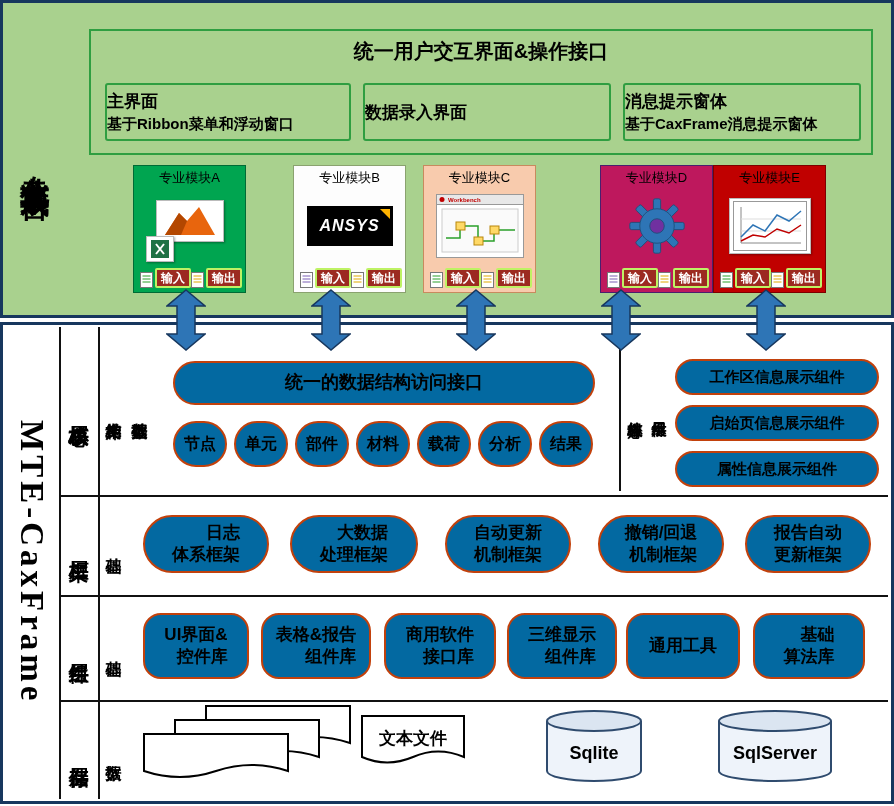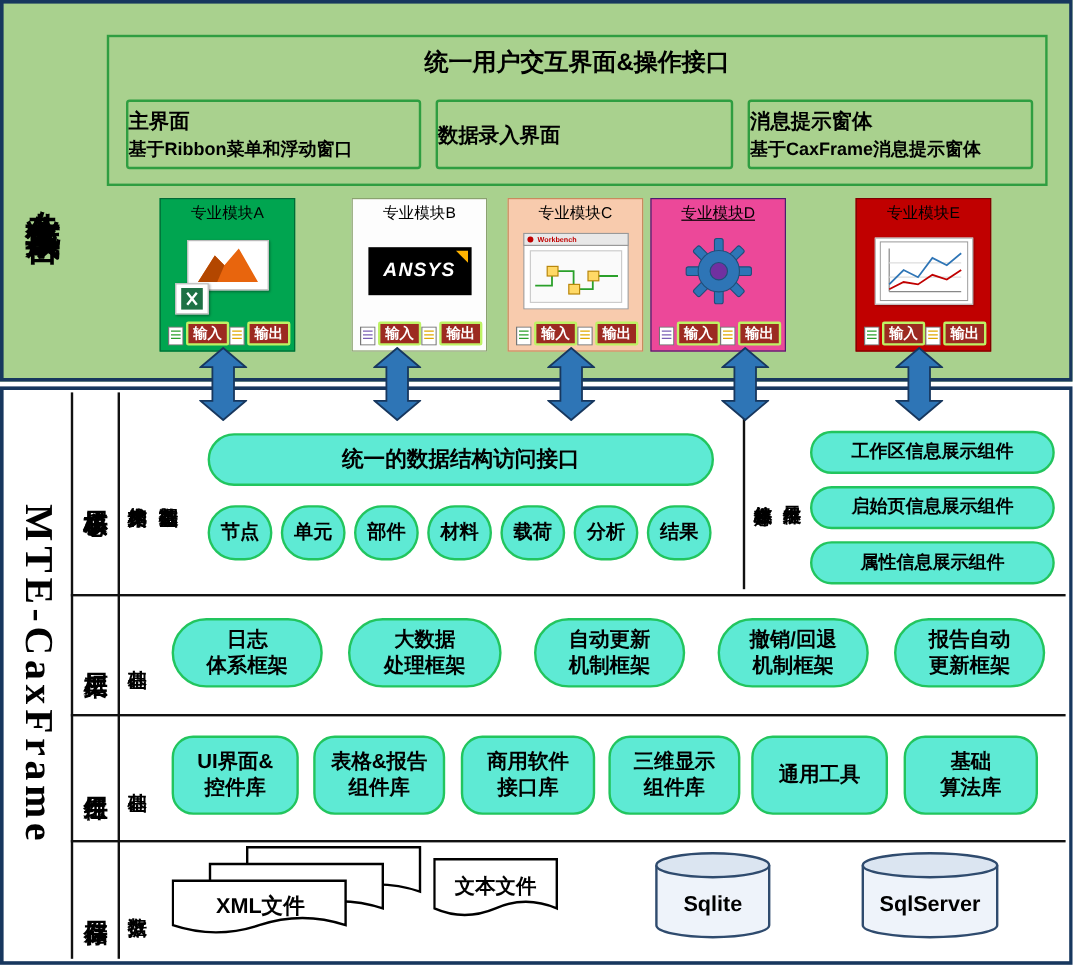--- a/index.html
+++ b/index.html
@@ -52,22 +52,22 @@
 
   
   .flow-arrow{position:absolute;top:289px;width:40px;height:62px;z-index:30;}
 
   
   .hline{position:absolute;left:56px;right:3px;height:2px;background:#111;}
   .vline{position:absolute;width:2px;background:#111;}
   .layer-label{font-size:20px;}
   .sub-label{font-size:16px;}
 
-  .stadium{position:absolute;background:#5eead4;border:2px solid #22c55e;box-sizing:border-box;
-           display:flex;align-items:center;justify-content:center;text-align:center;
+  .stadium{position:absolute;background:#0369a1;border:2px solid #c2410c;box-sizing:border-box;
+           display:flex;align-items:center;justify-content:center;text-align:right;
            font-weight:bold;white-space:pre-line;line-height:1.3;}
 
   .shape-wrap{position:absolute;}
   .shape-label{position:absolute;text-align:center;font-weight:bold;}
 </style>
 </head>
 <body>
 
 <div class="page">
 
@@ -189,21 +189,21 @@
               <rect x="0.5" y="0.5" width="12" height="15" fill="#fff" stroke="#777"></rect>
               <line x1="2.5" y1="4" x2="10.5" y2="4" stroke="#e0a800"></line>
               <line x1="2.5" y1="7" x2="10.5" y2="7" stroke="#e0a800"></line>
               <line x1="2.5" y1="10" x2="10.5" y2="10" stroke="#e0a800"></line>
             </svg>
           <span class="io-badge">输出</span>
         </span>
       </div>
     </div>
 
-    <div class="module" style="left:539px;background:#ec4899;border-color:#4a1f6e;text-decoration:underline;">
+    <div class="module" style="left:597px;background:#be185d;border-color:#4a1f6e;">
       <div class="module-label">专业模块D</div>
       <div class="module-icons">
         <svg width="58" height="58" viewBox="0 0 64 64">
           <g fill="#2e75b6" stroke="#1f4e79" stroke-width="1">
             <rect x="28" y="2" width="8" height="14" rx="2"></rect>
             <rect x="28" y="2" width="8" height="14" rx="2" transform="rotate(45 32 32)"></rect>
             <rect x="28" y="2" width="8" height="14" rx="2" transform="rotate(90 32 32)"></rect>
             <rect x="28" y="2" width="8" height="14" rx="2" transform="rotate(135 32 32)"></rect>
             <rect x="28" y="2" width="8" height="14" rx="2" transform="rotate(180 32 32)"></rect>
             <rect x="28" y="2" width="8" height="14" rx="2" transform="rotate(225 32 32)"></rect>
@@ -355,21 +355,20 @@
     <div class="vtext sub-label" style="left:98px;top:375px;width:25px;height:104px;">数据</div>
 
     <div class="shape-wrap" style="left:140px;top:380px;width:210px;height:84px;">
       <svg width="210" height="84" viewBox="0 0 210 84">
         <g fill="#fff" stroke="#000" stroke-width="2">
           <path transform="translate(62,0)" d="M1,1 H145 V38 Q109,26 73,38 Q37,50 1,38 Z"></path>
           <path transform="translate(31,14)" d="M1,1 H145 V38 Q109,26 73,38 Q37,50 1,38 Z"></path>
           <path transform="translate(0,28)" d="M1,1 H145 V38 Q109,26 73,38 Q37,50 1,38 Z"></path>
         </g>
       </svg>
-      <div class="shape-label" style="left:4px;top:38px;width:140px;font-size:18px;">XML文件</div>
     </div>
 
     <div class="shape-wrap" style="left:358px;top:390px;width:104px;height:58px;">
       <svg width="104" height="58" viewBox="0 0 104 58">
         <path d="M1,1 H103 V42 Q77,31 52,42 Q26,53 1,42 Z" fill="#fff" stroke="#000" stroke-width="2"></path>
       </svg>
       <div class="shape-label" style="left:0;top:12px;width:104px;font-size:17px;">文本文件</div>
     </div>
 
     <div class="shape-wrap" style="left:542px;top:384px;width:98px;height:76px;">

